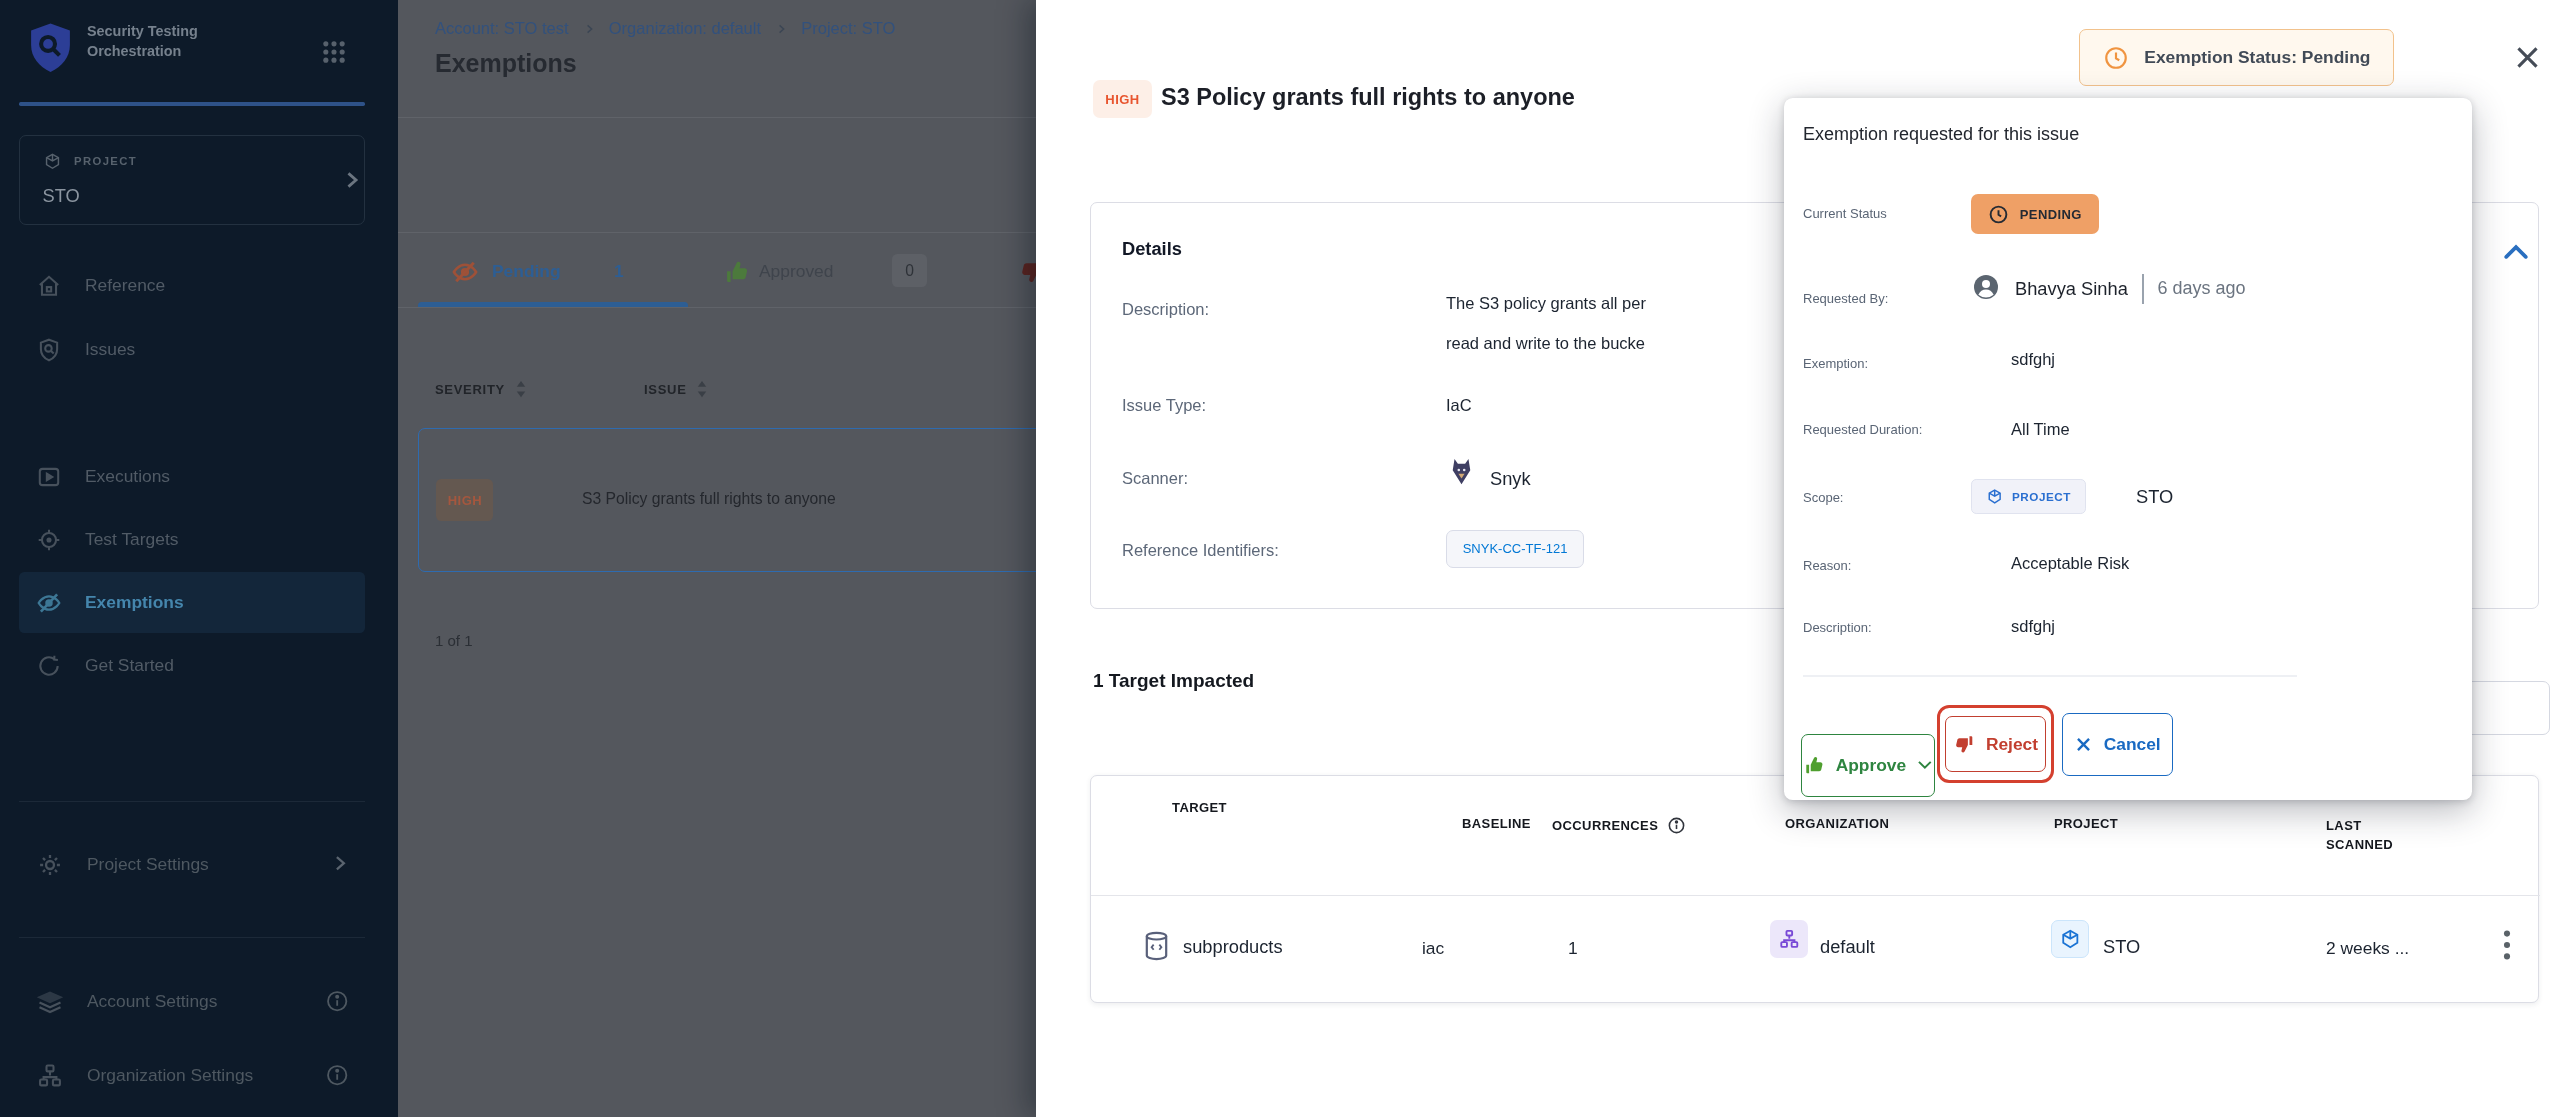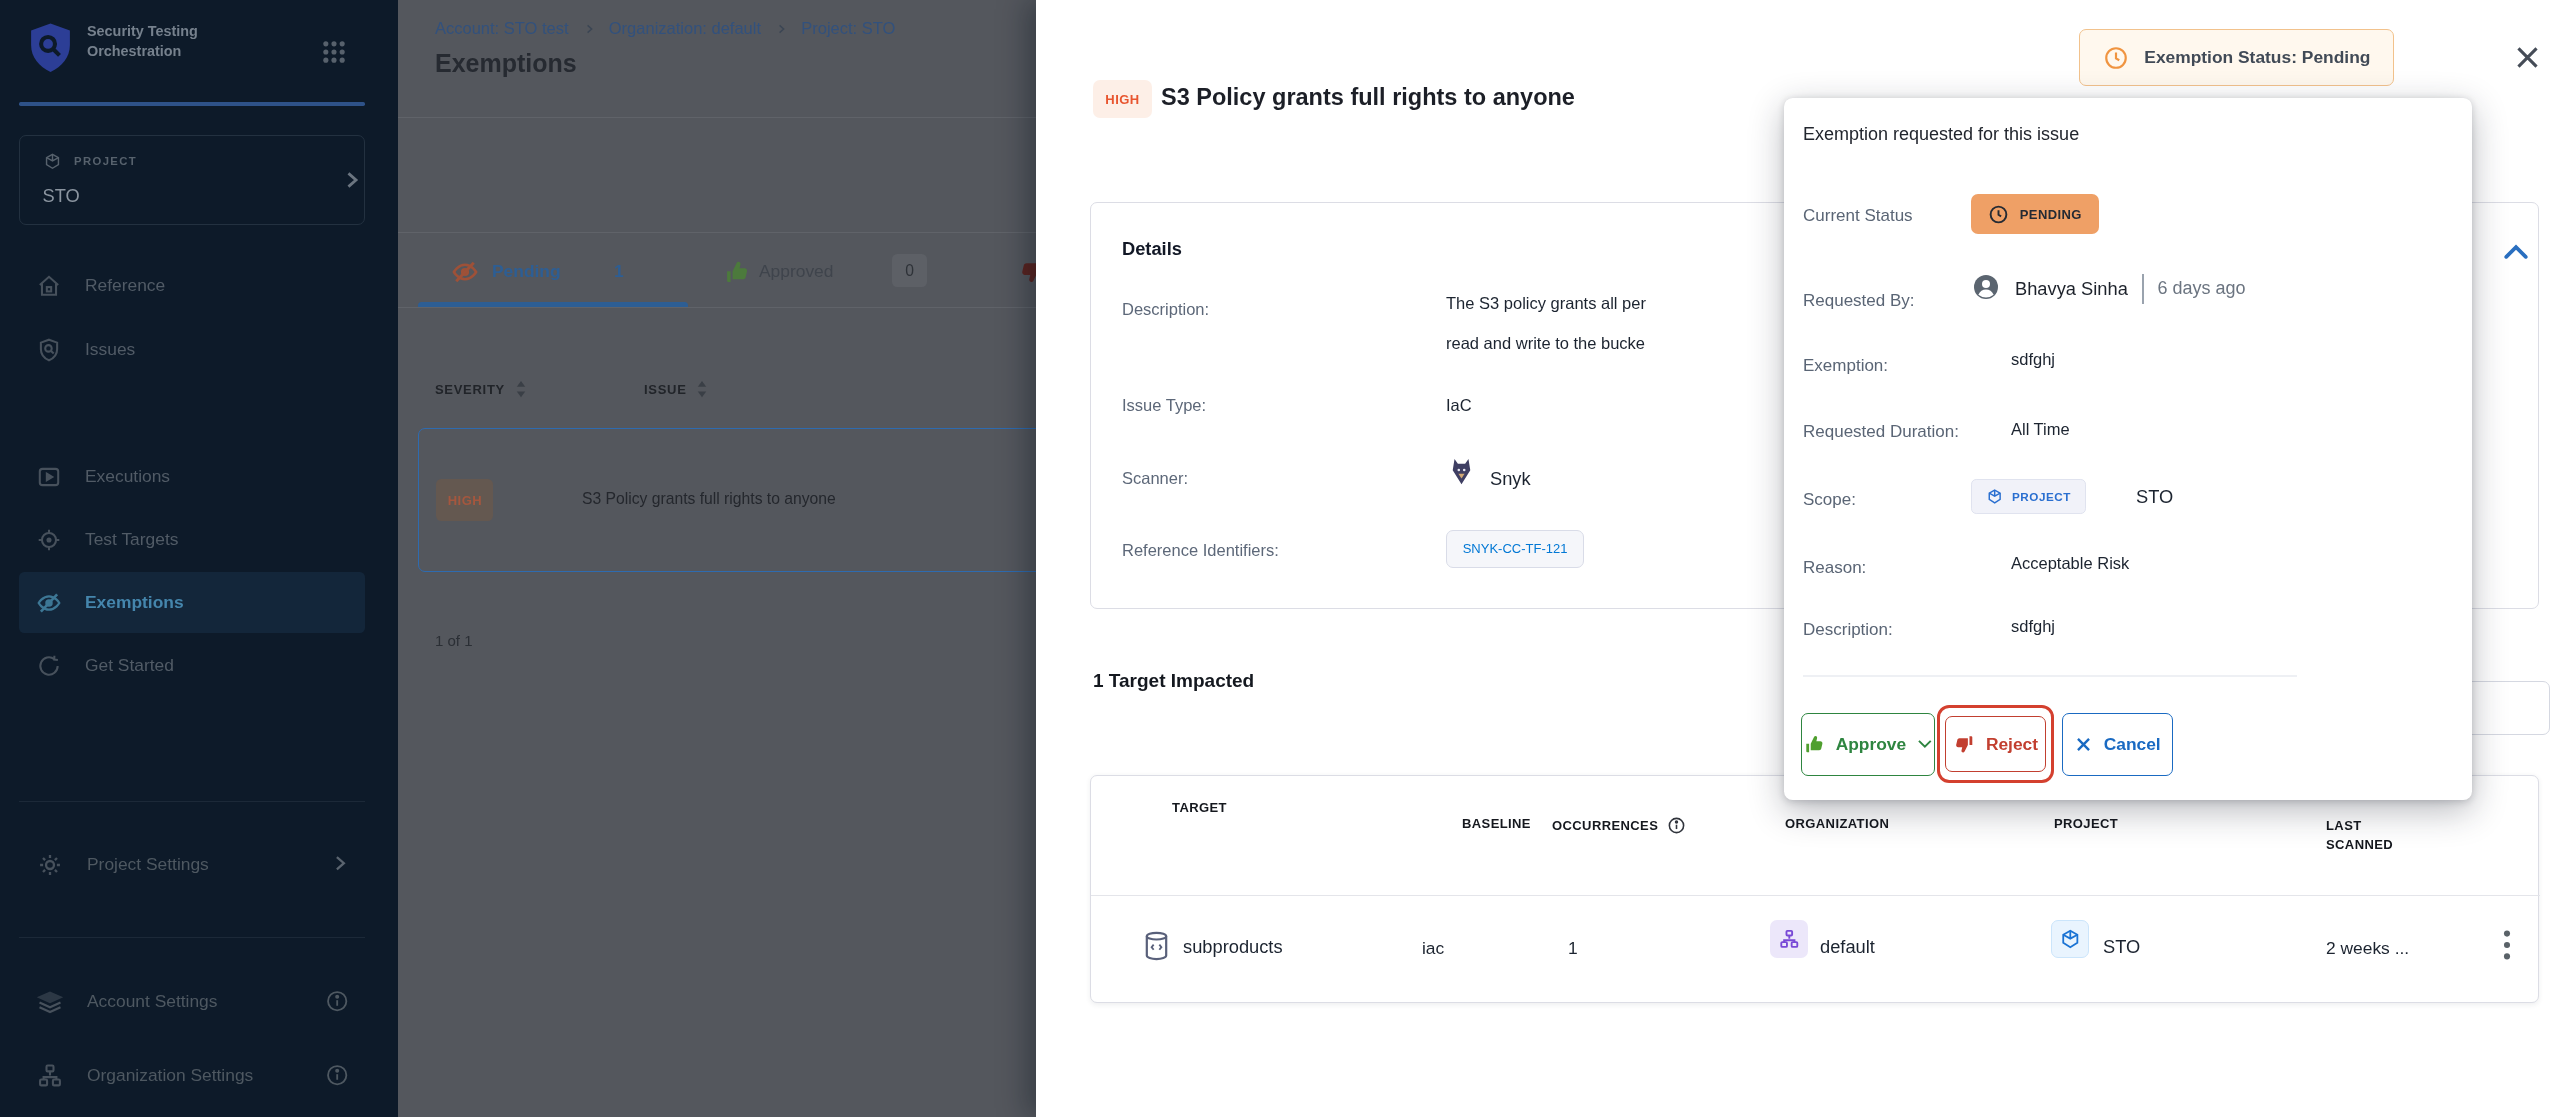--- a/index.html
+++ b/index.html
@@ -54,26 +54,26 @@
   .th { font-size:13px; font-weight:bold; letter-spacing:0.4px; color:#15181e; }
   .td { font-size:17.4px; color:#1c2430; }
   .chip-sq { width:38px; height:38px; border-radius:7px; display:flex; align-items:center; justify-content:center; }
   .org-chip { background:#ece7fa; color:#7849d6; }
   .proj-chip { background:#e9f4fe; border:1.2px solid #cbe5fb; color:#1a73d4; }
 
   
   #popup { left:748px; top:98px; width:688px; height:702px; background:#fff; border-radius:8.7px;
            box-shadow:0 10.4px 35px rgba(25,31,45,.30), 0 1.7px 7px rgba(25,31,45,.18); z-index:50; }
   .pp-h { font-size:18px; color:#22262e; }
-  .pp-lbl { font-size:17px; color:#5a6575; }
+  .pp-lbl { font-size:13px; color:#5a6575; }
   .pp-val { font-size:16.5px; color:#1c2430;margin-left:40px; }
   .pending-badge { background:#efa066; border-radius:7px; height:40px; padding:0 17.4px; display:flex; align-items:center; gap:10.4px; font-size:13px; font-weight:bold; letter-spacing:0.4px; color:#242a33; }
   .scope-chip { background:#f1f2f9; border:1.2px solid #e0e3ef; border-radius:5.2px; height:35px; padding:0 14px; display:flex; align-items:center; gap:8.7px; font-size:11.7px; font-weight:bold; letter-spacing:0.5px; color:#2a6fd0; }
   .btn { display:flex; align-items:center; justify-content:center; gap:10.4px; border-radius:7px; font-weight:bold; font-size:17.4px; background:#fff; cursor:pointer; }
-  .btn-approve { border:1.7px solid #2e8540; color:#2e8540; }
+  .btn-approve { border:1.7px solid #2e8540; color:#2e8540;margin-top:21px; }
   .btn-reject  { border:1.7px solid #c23f30; color:#c23f30; }
   .reject-ring { border:3px solid #d4402f; border-radius:12.2px; display:flex; align-items:center; justify-content:center; }
   .btn-cancel  { border:1.7px solid #1a6ac2; color:#1a6ac2; }
   .vbar { width:1.7px; height:30px; background:#9aa3ae; }
   .ago { font-size:18px; color:#6b7480; }
   .name { font-size:18.3px; color:#1d222b; }
 </style>
 </head>
 <body>
 

